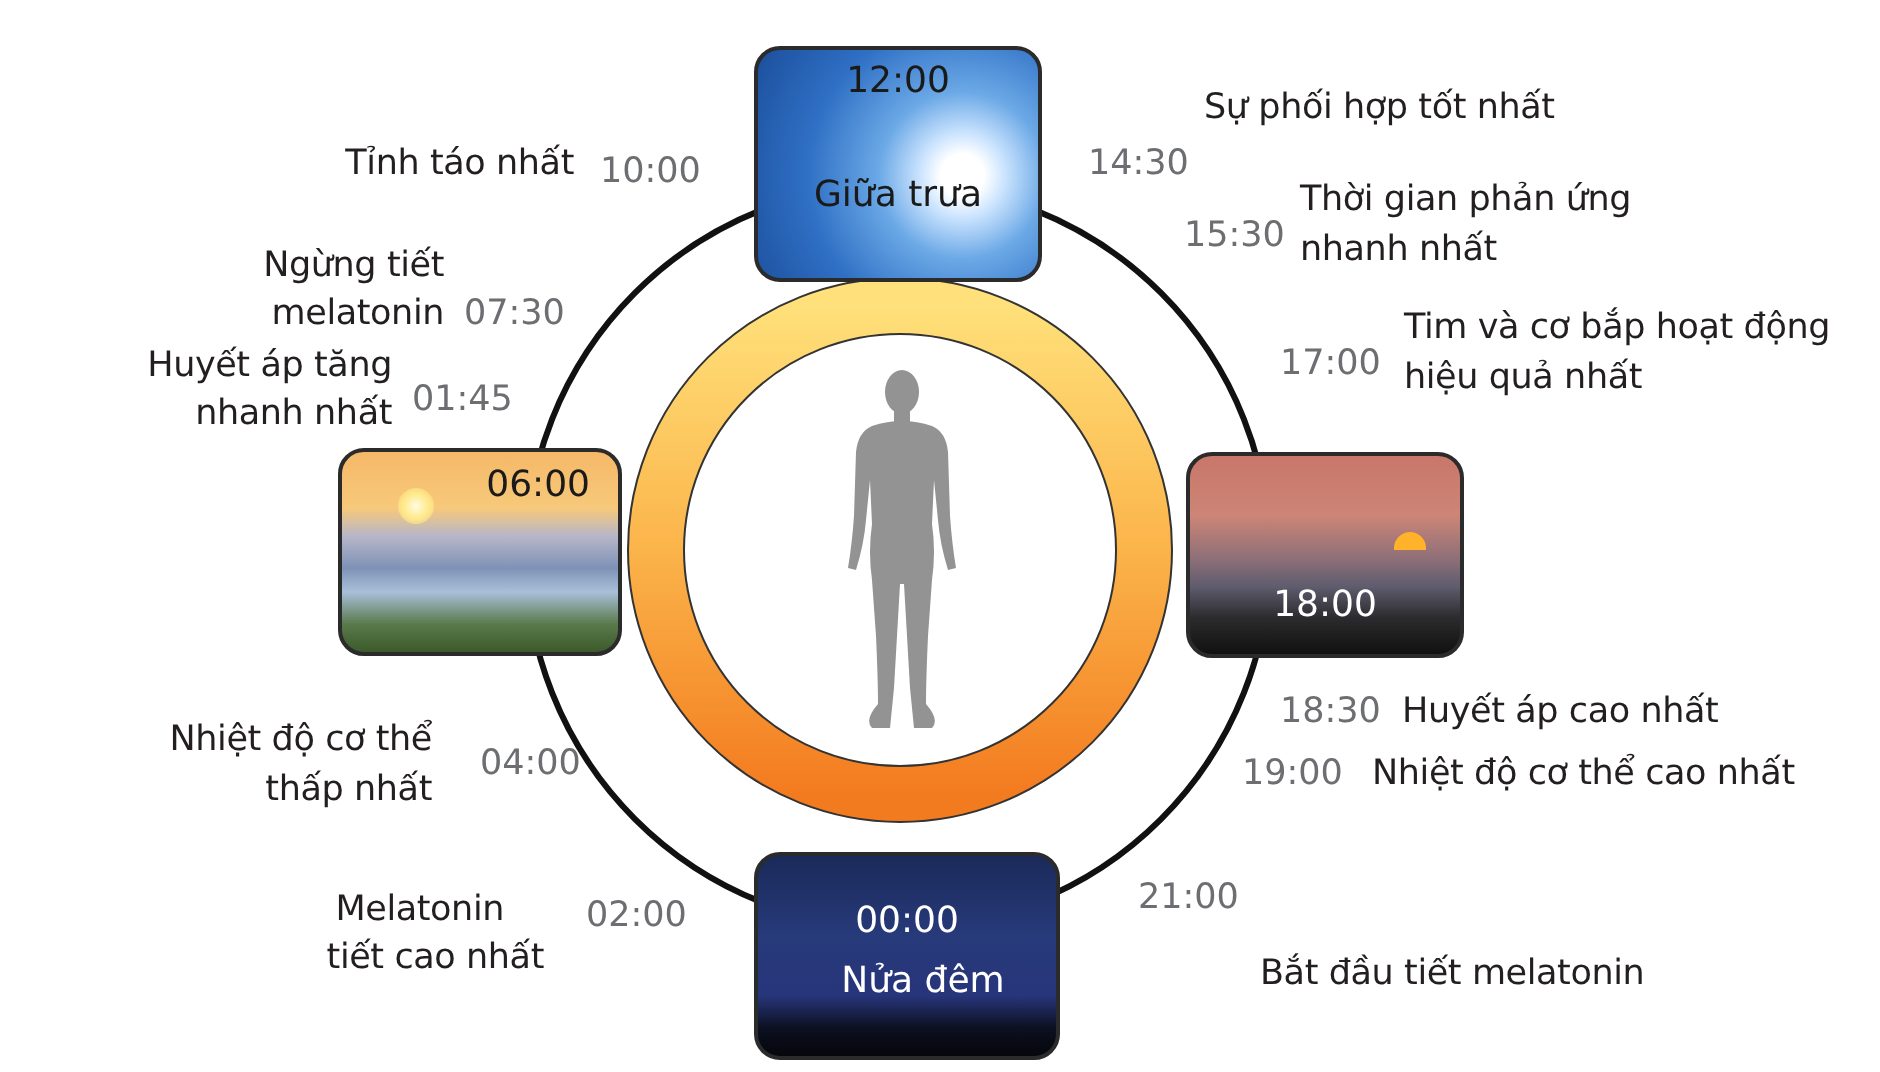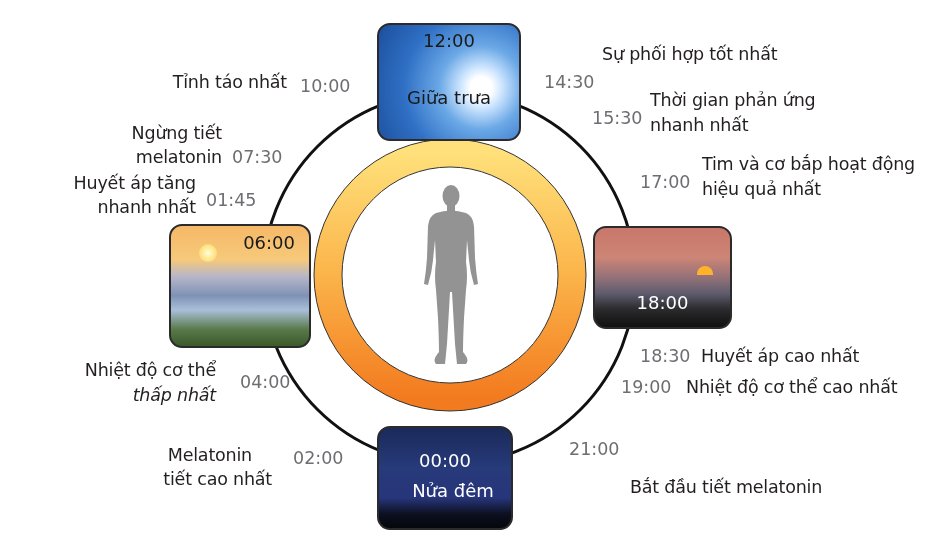--- a/index.html
+++ b/index.html
@@ -39,51 +39,51 @@
       <path d="M436 213 Q451 208 466 213 Q473 216 474 226 L475 258 Q476 272 478 284 L474 285 Q470 272 469 260 L467 240 L466 262 Q468 276 466 290 L464 318 Q463 340 463 352 Q470 360 466 364 L457 364 L455 344 L452 292 L450 292 L447 344 L445 364 L436 364 Q432 360 439 352 Q439 340 438 318 L436 290 Q434 276 436 262 L435 240 L433 260 Q432 272 428 285 L424 284 Q426 272 427 258 L428 226 Q429 216 436 213 Z"></path>
     </g>
   </svg>
 
   <div class="card" style="left:377px; top:23px; width:144px; height:118px;
               background: radial-gradient(circle at 73% 55%, #ffffff 0%, #ffffff 9%, #cfe6ff 17%, #6aa8e6 35%, #2f6fc4 65%, #1c4f9c 100%);">
     <div class="ct" style="top:5px; color:#1a1a1a;">12:00</div>
     <div class="ct" style="top:62px; color:#1a1a1a;">Giữa trưa</div>
   </div>
 
-  <div class="card" style="left:169px; top:224px; width:142px; height:124px;
+  <div class="card" style="left:169px; top:224px; width:142px; height:104px;
               background: linear-gradient(180deg, #f5b868 0%, #f7c97a 28%, #b7b6c9 42%, #7f92b6 58%, #a9bfd9 70%, #5a7a4c 86%, #3c5a2a 100%); text-decoration: underline;">
     <div style="position:absolute; left:28px; top:18px; width:18px; height:18px; border-radius:50%; background:radial-gradient(circle,#fffbe0 0%,#ffe98a 50%,rgba(255,220,120,0) 100%);"></div>
     <div class="ct" style="top:6px; left:auto; right:14px; text-align:right; color:#1a1a1a;">06:00</div>
   </div>
 
   <div class="card" style="left:593px; top:226px; width:139px; height:103px;
               background: linear-gradient(180deg, #c9776a 0%, #cc8576 30%, #8e6f78 52%, #5e5c6e 66%, #2b2a2c 82%, #111 100%);">
     <div style="position:absolute; left:102px; top:38px; width:16px; height:9px; border-radius:8px 8px 0 0; background:#ffb22a;"></div>
     <div class="ct" style="top:64px; color:#ffffff;">18:00</div>
   </div>
 
-  <div class="card" style="left:377px; top:426px; width:136px; height:104px;
+  <div class="card" style="left:377px; top:426px; width:153px; height:104px;
               background: linear-gradient(180deg, #1b2a5a 0%, #273a7a 40%, #27357a 70%, #0c1020 86%, #05070c 100%);">
     <div class="ct" style="top:22px; color:#ffffff;">00:00</div>
     <div class="ct" style="top:52px; color:#ffffff;padding-left:16px;">Nửa đêm</div>
   </div>
 
   <div class="lbl r" style="right:653px; top:70px;">Tỉnh táo nhất</div>
   <div class="time" style="left:300px; top:74px;">10:00</div>
 
   <div class="lbl r" style="right:718px; top:121px;margin-left:25px;">Ngừng tiết</div>
   <div class="lbl r" style="right:718px; top:145px;">melatonin</div>
   <div class="time" style="left:232px; top:145px;">07:30</div>
 
   <div class="lbl r" style="right:744px; top:171px;">Huyết áp tăng</div>
   <div class="lbl r" style="right:744px; top:195px;">nhanh nhất</div>
   <div class="time" style="left:206px; top:188px;">01:45</div>
 
   <div class="lbl r" style="right:724px; top:358px;">Nhiệt độ cơ thể</div>
-  <div class="lbl r" style="right:724px; top:383px;font-style:italic;">thấp nhất</div>
+  <div class="lbl r" style="right:724px; top:383px;">thấp nhất</div>
   <div class="time" style="left:240px; top:370px;">04:00</div>
 
   <div class="lbl r" style="right:688px; top:443px;">Melatonin</div>
   <div class="lbl r" style="right:668px; top:467px;">tiết cao nhất</div>
   <div class="time" style="left:293px; top:446px;">02:00</div>
 
   <div class="lbl" style="left:602px; top:42px;">Sự phối hợp tốt nhất</div>
   <div class="time" style="left:544px; top:70px;">14:30</div>
 
   <div class="lbl" style="left:650px; top:88px;">Thời gian phản ứng</div>

